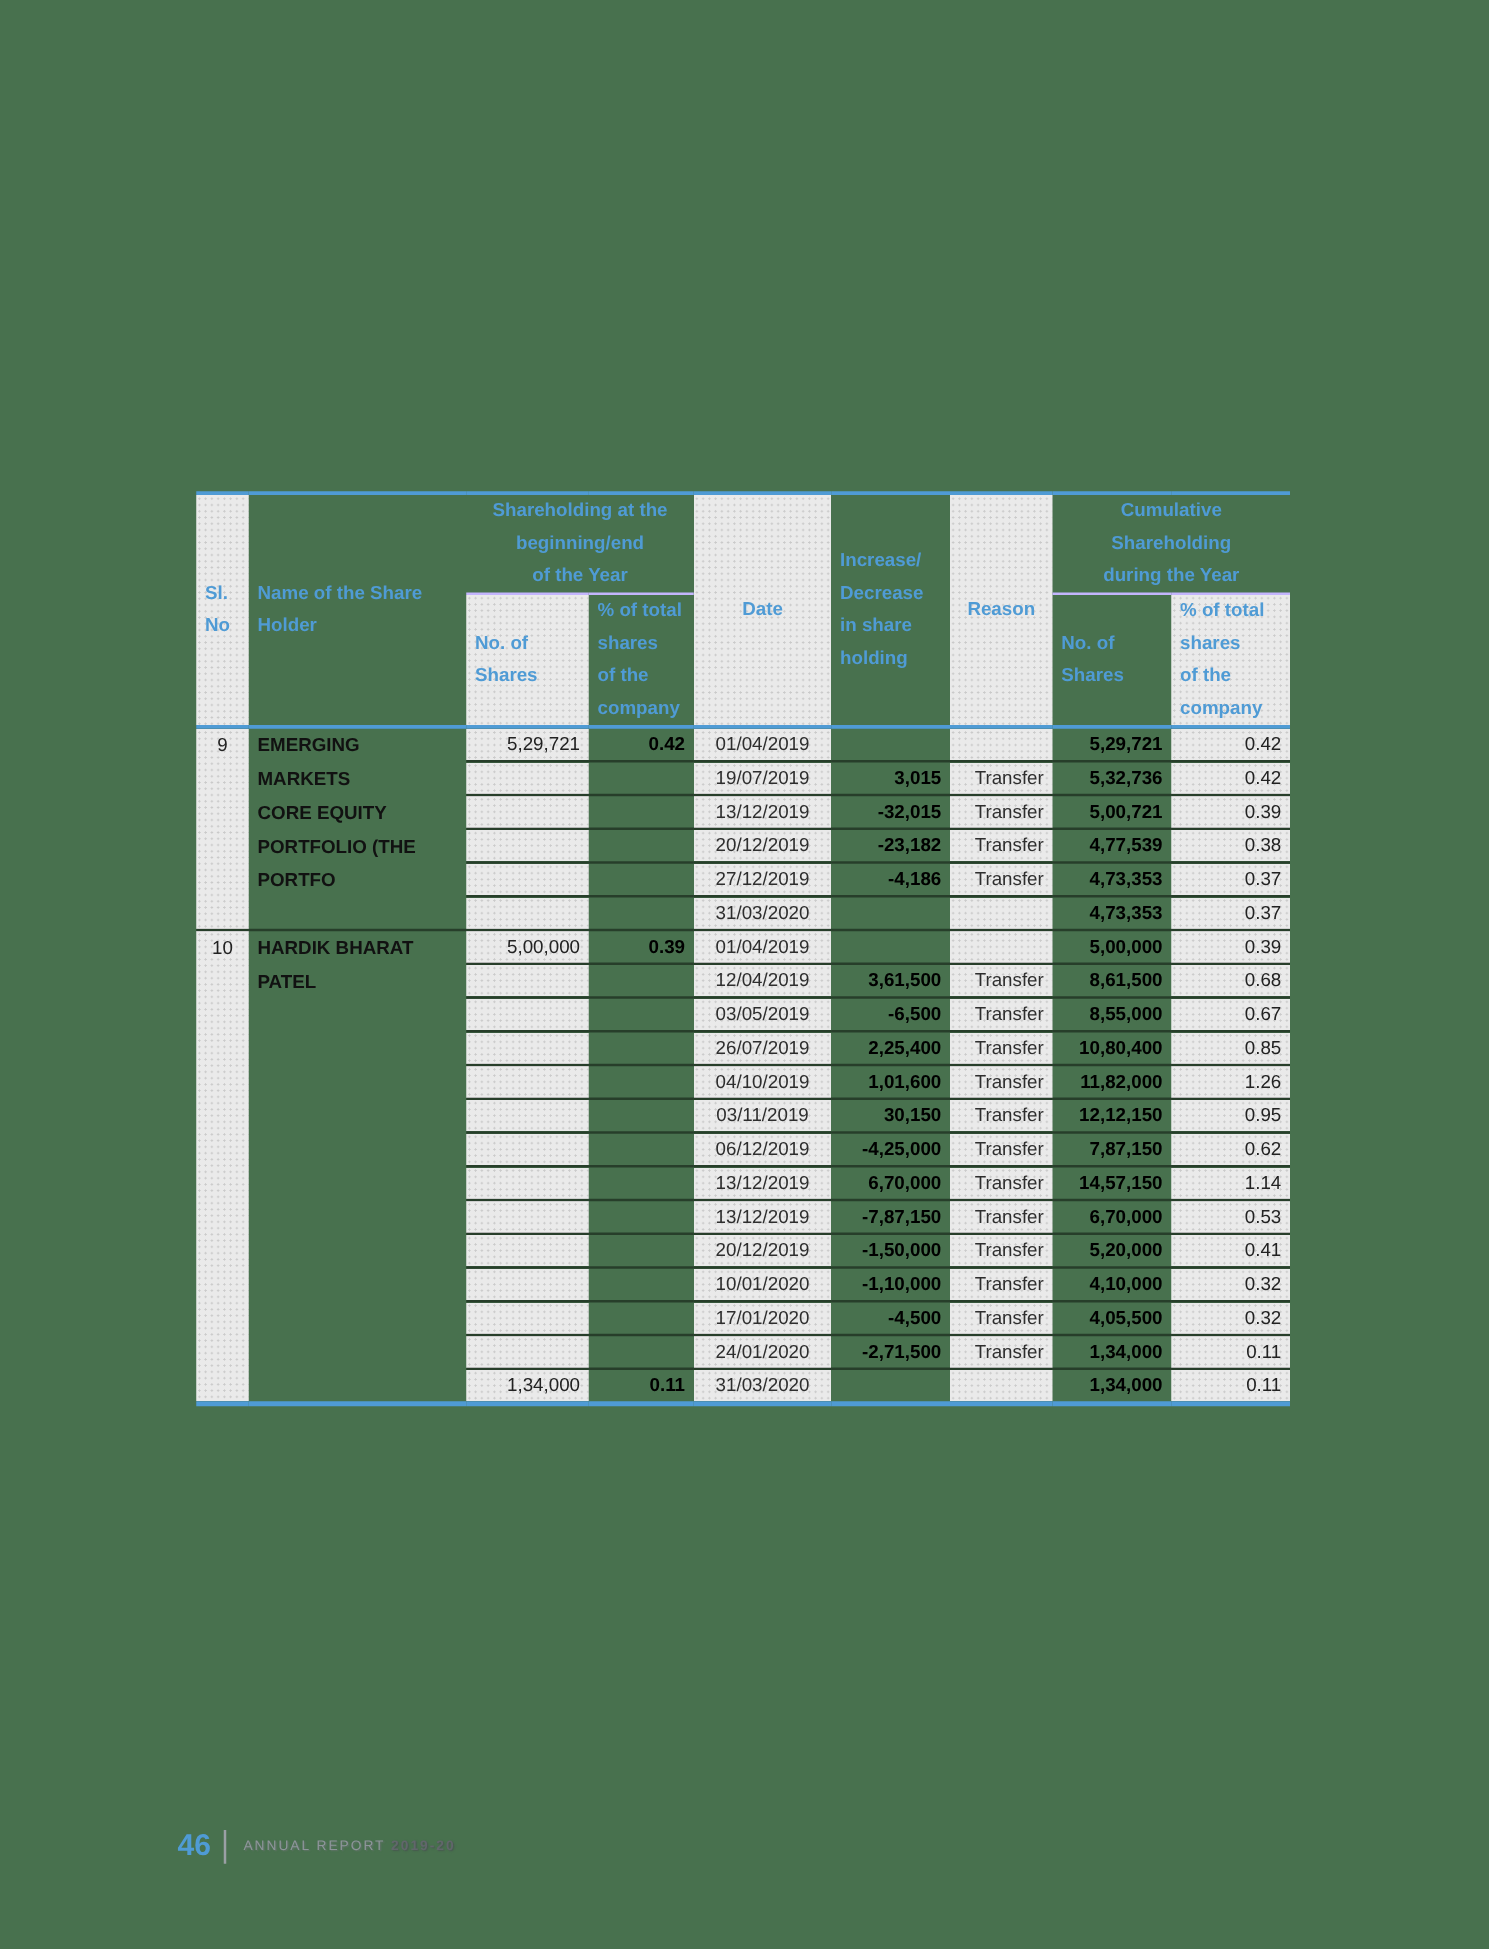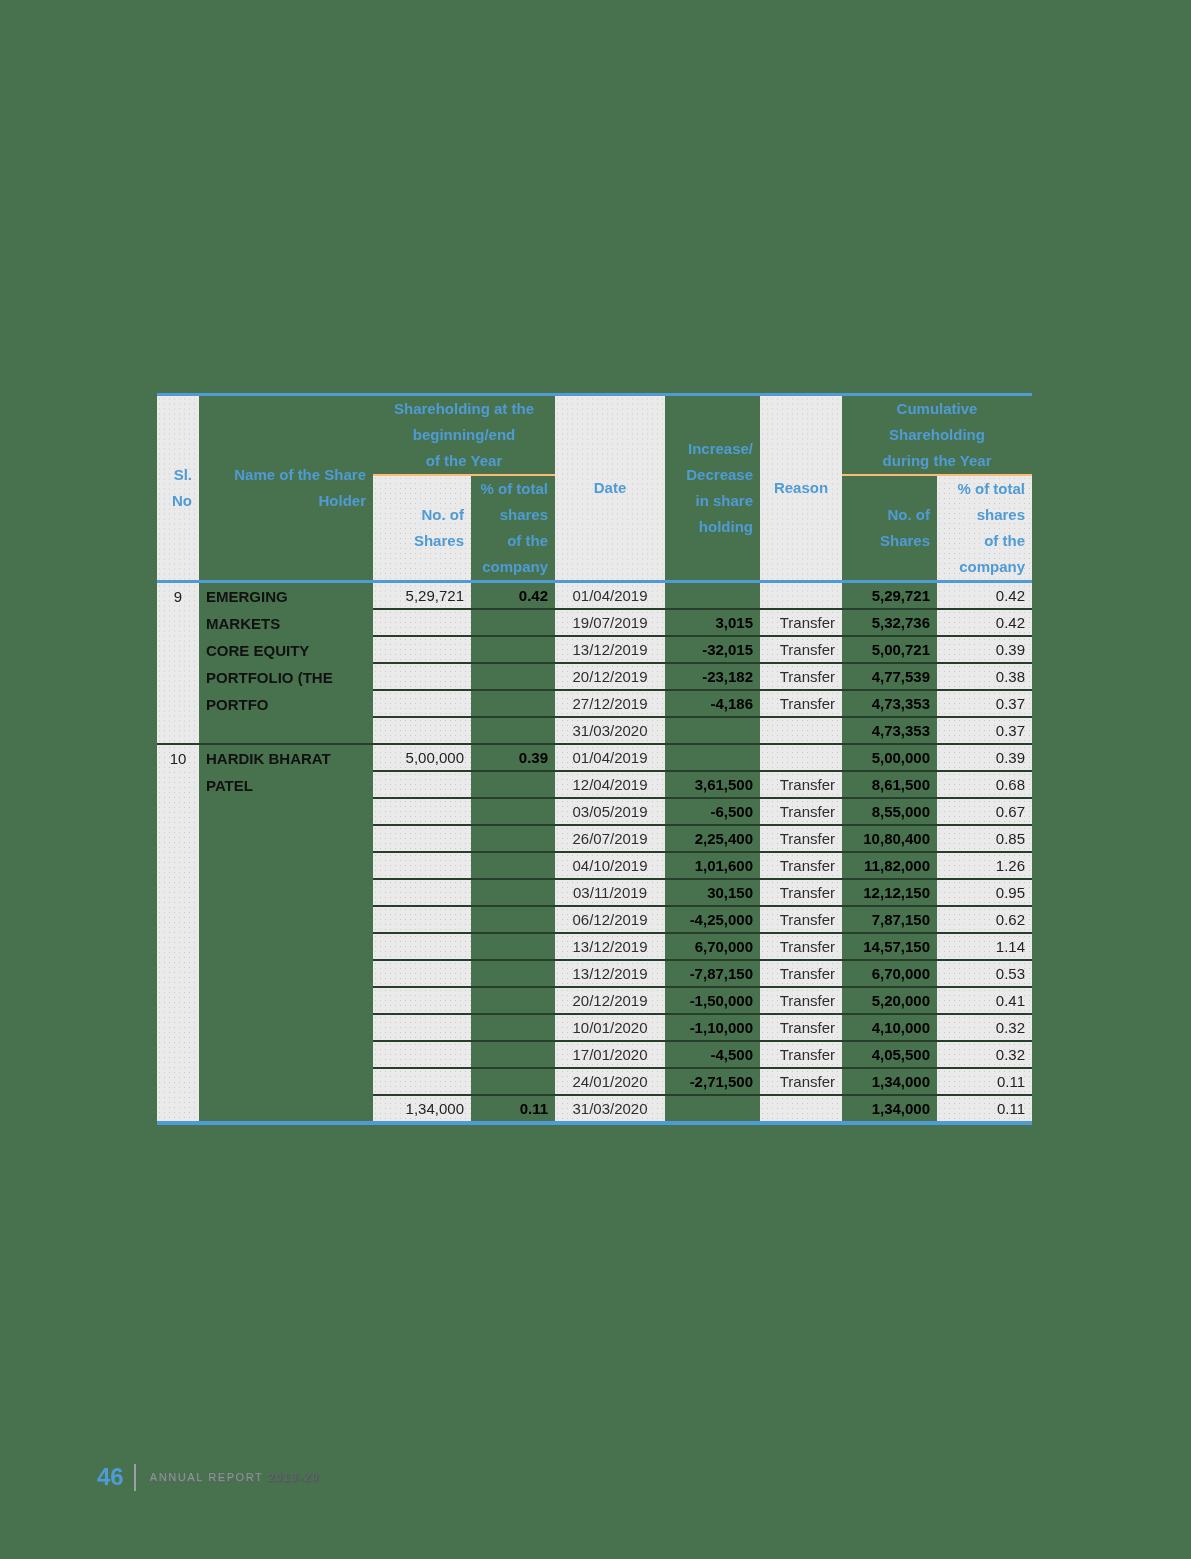--- a/index.html
+++ b/index.html
@@ -28,23 +28,23 @@
   }
   .dark{background:transparent;}
 
   thead th{
     color:#4f9bd5;font-weight:bold;
     white-space:pre-line;line-height:26px;
     vertical-align:middle;
   }
   tr.hrow1{height:80px;}
   tr.hrow2{height:103px;}
-  th.group{border-bottom:2px solid #fdba74;text-align:center;}
-  .alignleft{text-align:right;}
-  .alignright{text-align:right;}
+  th.group{border-bottom:2px solid #c4b5fd;text-align:center;}
+  .alignleft{text-align:left;}
+  .alignright{text-align:left;}
   .aligncenter{text-align:center;}
 
   tbody td{
     height:25px;line-height:25px;vertical-align:middle;
     border-top:2px solid rgba(0,0,0,0.45);
     white-space:nowrap;
   }
   tbody tr:first-child td{border-top:3px solid #4f9bd5;}
 
   td.slno{
@@ -59,21 +59,21 @@
   td.boldnum{font-weight:bold;color:#000;}
   td.datecell{text-align:center;color:#2e2e2e;}
   td.reasoncell{text-align:right;color:#2e2e2e;}
 
   
   .footer{
     position:absolute;left:97px;top:1463px;
     display:flex;align-items:center;
   }
   .page-num{
-    color:#4f9bd5;font-weight:bold;font-size:24px;line-height:28px;
+    color:#4f9bd5;font-weight:bold;font-size:24px;line-height:28px;margin-left:45px;
   }
   .pipe{
     width:2px;height:27px;background:#9aa0a5;
     margin-left:10px;margin-right:14px;
   }
   .report-title{
     font-size:11px;letter-spacing:1.6px;color:#8e959b;
     text-shadow:1px 0.5px 1.2px rgba(110,115,120,0.65);
     white-space:nowrap;
   }

